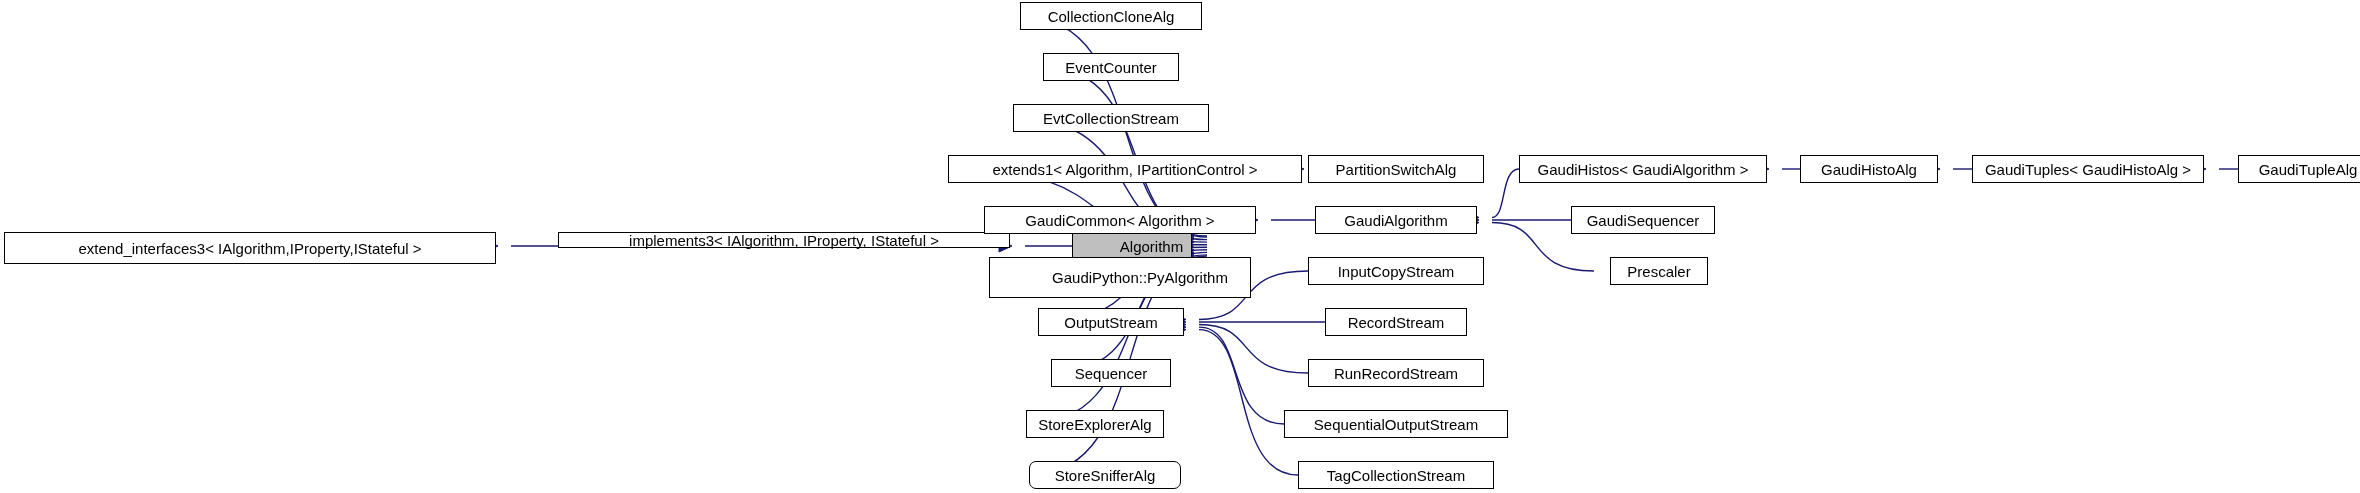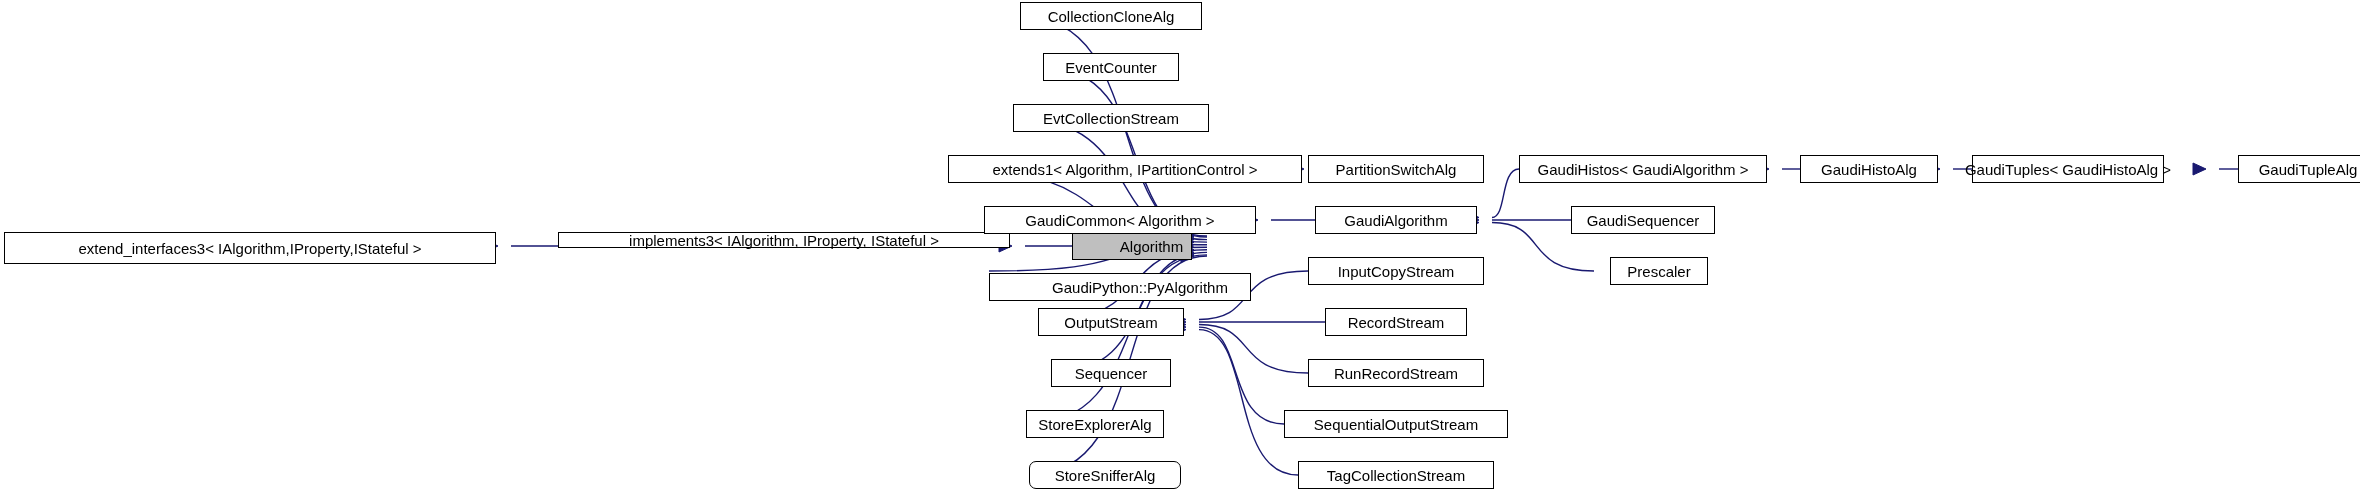--- a/index.html
+++ b/index.html
@@ -153,31 +153,31 @@
       </g>
     </svg>
 <div class="node" style="left: 4px; top: 232px; width: 492px; height: 32px;">extend_interfaces3&lt; IAlgorithm,IProperty,IStateful &gt;</div>
     <div class="node" style="left: 558px; top: 232px; width: 452px; height: 16px;">implements3&lt; IAlgorithm, IProperty, IStateful &gt;</div>
     <div class="node current" style="left: 1072px; top: 232px; width: 120px; height: 28px; padding-left: 39px;">Algorithm</div>
     <div class="node" style="left: 1020px; top: 2px; width: 182px; height: 28px; text-align: center;">CollectionCloneAlg</div>
     <div class="node" style="left: 1043px; top: 53px; width: 136px; height: 28px;">EventCounter</div>
     <div class="node" style="left: 1013px; top: 104px; width: 196px; height: 28px;">EvtCollectionStream</div>
     <div class="node" style="left: 948px; top: 155px; width: 354px; height: 28px;">extends1&lt; Algorithm, IPartitionControl &gt;</div>
     <div class="node" style="left: 984px; top: 206px; width: 272px; height: 28px;">GaudiCommon&lt; Algorithm &gt;</div>
-    <div class="node" style="left: 989px; top: 273px; width: 262px; height: 28px; padding-left: 40px;">GaudiPython::PyAlgorithm</div>
+    <div class="node" style="left: 989px; top: 257px; width: 262px; height: 41px; padding-left: 40px;">GaudiPython::PyAlgorithm</div>
     <div class="node" style="left: 1038px; top: 308px; width: 146px; height: 28px;">OutputStream</div>
     <div class="node" style="left: 1051px; top: 359px; width: 120px; height: 28px;">Sequencer</div>
     <div class="node" style="left: 1026px; top: 410px; width: 138px; height: 28px;">StoreExplorerAlg</div>
     <div class="node" style="left: 1029px; top: 461px; width: 152px; height: 28px; border-radius: 7px;">StoreSnifferAlg</div>
     <div class="node" style="left: 1308px; top: 155px; width: 176px; height: 28px;">PartitionSwitchAlg</div>
     <div class="node" style="left: 1315px; top: 206px; width: 162px; height: 28px;">GaudiAlgorithm</div>
     <div class="node" style="left: 1308px; top: 257px; width: 176px; height: 28px;">InputCopyStream</div>
     <div class="node" style="left: 1325px; top: 308px; width: 142px; height: 28px;">RecordStream</div>
     <div class="node" style="left: 1308px; top: 359px; width: 176px; height: 28px;">RunRecordStream</div>
     <div class="node" style="left: 1284px; top: 410px; width: 224px; height: 28px;">SequentialOutputStream</div>
     <div class="node" style="left: 1298px; top: 461px; width: 196px; height: 28px;">TagCollectionStream</div>
     <div class="node" style="left: 1519px; top: 155px; width: 248px; height: 28px;">GaudiHistos&lt; GaudiAlgorithm &gt;</div>
     <div class="node" style="left: 1571px; top: 206px; width: 144px; height: 28px;">GaudiSequencer</div>
     <div class="node" style="left: 1594px; top: 257px; width: 98px; height: 28px; margin-left: 16px;">Prescaler</div>
     <div class="node" style="left: 1800px; top: 155px; width: 138px; height: 28px;">GaudiHistoAlg</div>
-    <div class="node" style="left: 1972px; top: 155px; width: 192px; height: 28px;">GaudiTuples&lt; GaudiHistoAlg &gt;</div>
+    <div class="node" style="left: 1972px; top: 155px; width: 232px; height: 28px;">GaudiTuples&lt; GaudiHistoAlg &gt;</div>
     <div class="node" style="left: 2238px; top: 155px; width: 140px; height: 28px;">GaudiTupleAlg</div>
   </div>
 
 </body></html>

